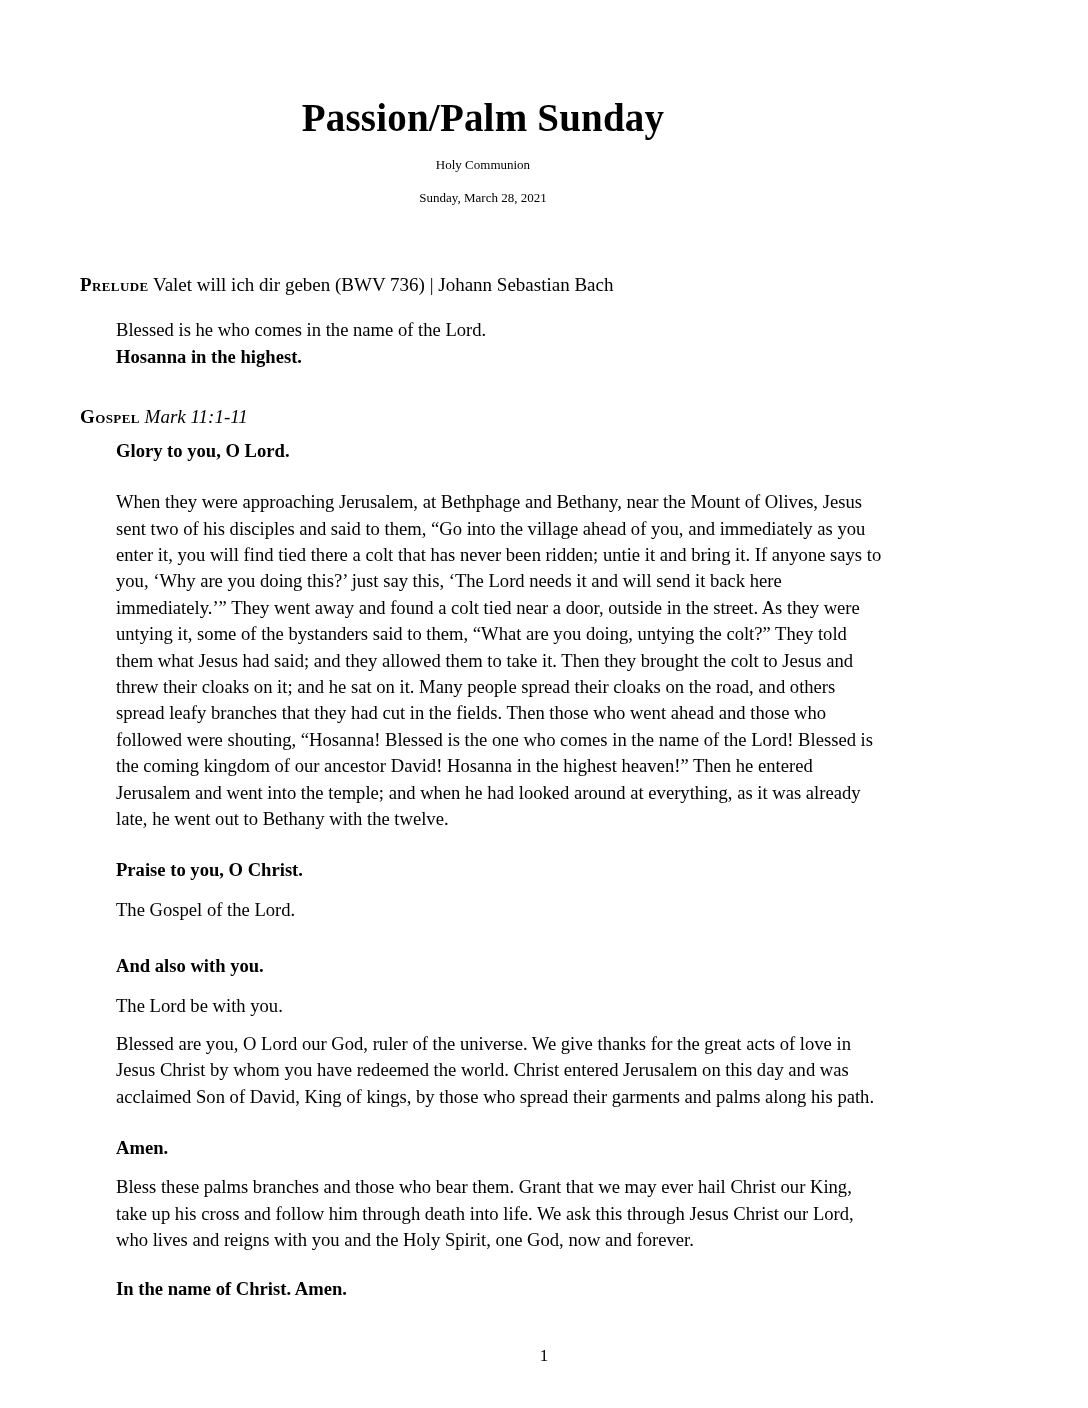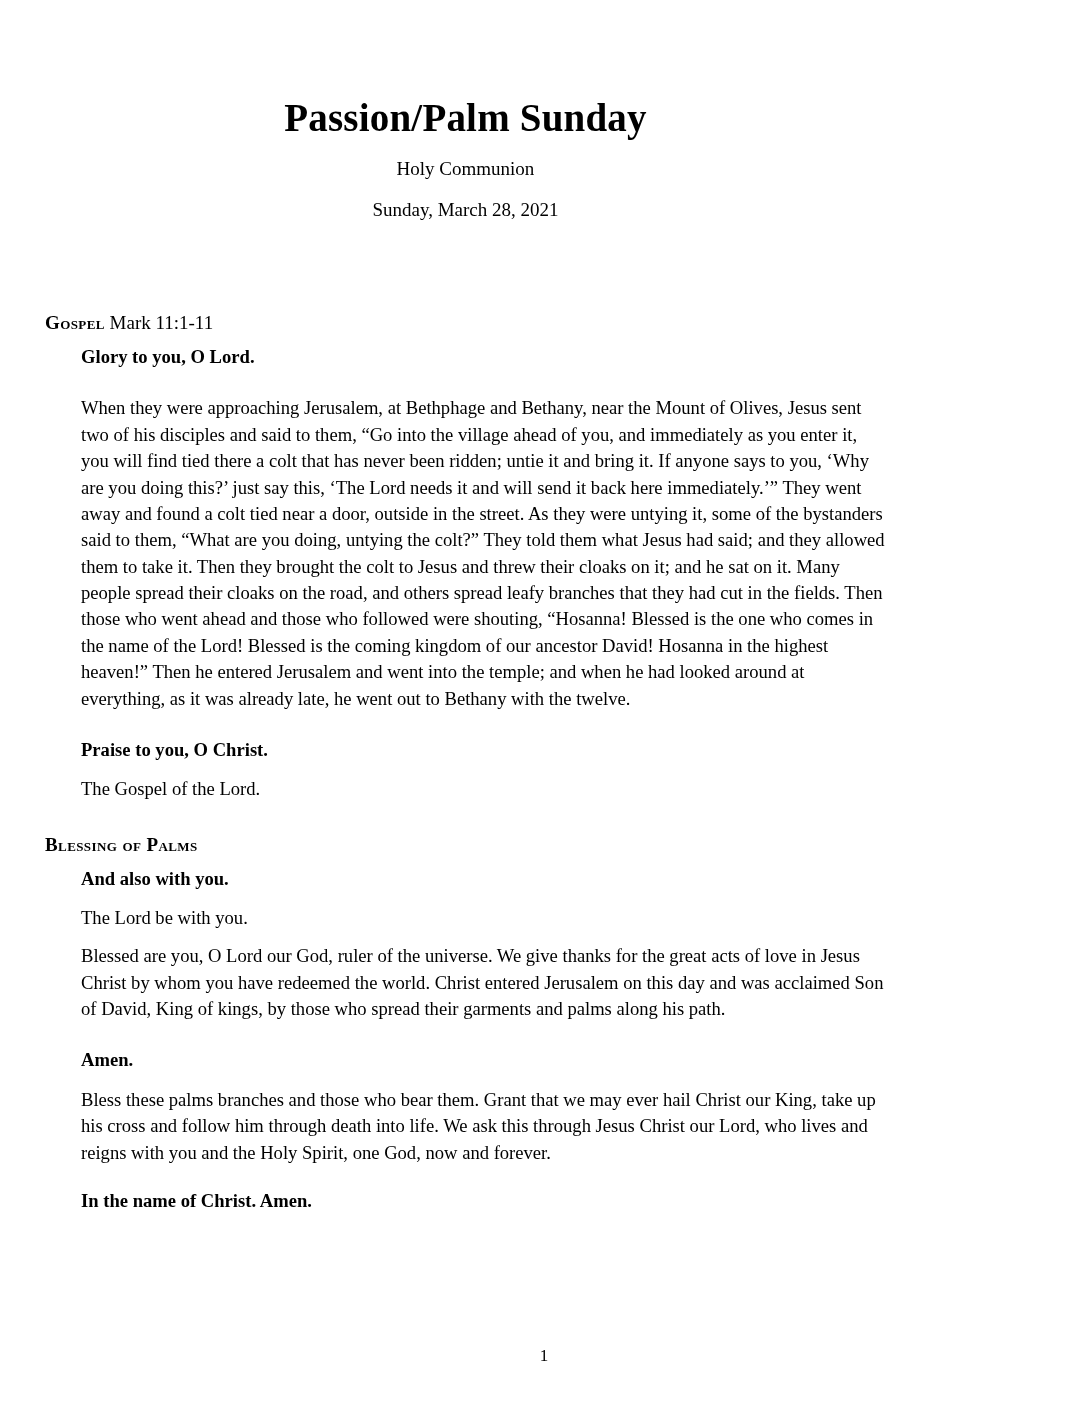--- a/index.html
+++ b/index.html
@@ -12,54 +12,55 @@
     height: 1408px;
     font-family: "Liberation Serif", serif;
     color: #000000;
     position: relative;
     overflow: hidden;
   }
   .page {
     width: 996px;
     height: 1408px;
     box-sizing: border-box;
-    padding: 96px 110px 40px 45px;
+    padding: 96px 110px 40px 80px;
     position: relative;
   }
   .title {
     text-align: center;
     font-size: 39px;
     font-weight: bold;
     letter-spacing: 0.2px;
     margin: 0 0 6px 0;
     line-height: 1.15;
   }
   .subtitle {
     text-align: center;
-    font-size: 19px;
+    font-size: 13px;
     line-height: 1.38;
     margin: 15px;
   }
   .content {
     margin-top: 66px;
   }
   .section {
     margin-bottom: 0;
   }
   .heading-line {
     font-size: 19px;
     line-height: 1.3;
     margin: 0 0 8px 0;
   }
   .smallcaps {
     font-variant: small-caps;
     font-weight: bold;
     letter-spacing: 0.4px;
   }
   .italic {
+    font-style: italic;
   }
   .indent {
     margin-left: 36px;
   }
   p.body {
     font-size: 18.6px;
     line-height: 1.42;
     margin: 0 0 13px 0;
     text-align: left;
   }
@@ -85,20 +86,31 @@
 <body>
 
 <div class="page">
 
   <h1 class="title">Passion/Palm Sunday</h1>
   <div class="subtitle">Holy Communion</div>
   <div class="subtitle">Sunday, March 28, 2021</div>
 
   <div class="content">
 
+    <div class="section">
+      <div class="heading-line">
+        <span class="smallcaps">Prelude</span>
+        <span>Valet will ich dir geben (BWV 736) | Johann Sebastian Bach</span>
+      </div>
+      <div class="gap-sm"></div>
+      <div class="indent">
+        <p class="body tight">Blessed is he who comes in the name of the Lord.</p>
+        <p class="body bold">Hosanna in the highest.</p>
+      </div>
+    </div>
 
     <div class="gap-md"></div>
 
     <div class="section">
       <div class="heading-line">
         <span class="smallcaps">Gospel</span>
         <span class="italic">Mark 11:1-11</span>
       </div>
       <div class="indent">
         <p class="body bold">Glory to you, O Lord.</p>
@@ -106,23 +118,20 @@
         <p class="body">When they were approaching Jerusalem, at Bethphage and Bethany, near the Mount of Olives, Jesus sent two of his disciples and said to them, “Go into the village ahead of you, and immediately as you enter it, you will find tied there a colt that has never been ridden; untie it and bring it. If anyone says to you, ‘Why are you doing this?’ just say this, ‘The Lord needs it and will send it back here immediately.’” They went away and found a colt tied near a door, outside in the street. As they were untying it, some of the bystanders said to them, “What are you doing, untying the colt?” They told them what Jesus had said; and they allowed them to take it. Then they brought the colt to Jesus and threw their cloaks on it; and he sat on it. Many people spread their cloaks on the road, and others spread leafy branches that they had cut in the fields. Then those who went ahead and those who followed were shouting, “Hosanna! Blessed is the one who comes in the name of the Lord! Blessed is the coming kingdom of our ancestor David! Hosanna in the highest heaven!” Then he entered Jerusalem and went into the temple; and when he had looked around at everything, as it was already late, he went out to Bethany with the twelve.</p>
         <div class="gap-sm"></div>
         <p class="body bold">Praise to you, O Christ.</p>
         <p class="body tight">The Gospel of the Lord.</p>
       </div>
     </div>
 
     <div class="gap-lg"></div>
 
     <div class="section">
-      <div class="heading-line">
-        <span class="smallcaps">Blessing of Palms</span>
-      </div>
       <div class="indent">
         <p class="body bold">And also with you.</p>
         <p class="body tight">The Lord be with you.</p>
         <div class="gap-sm"></div>
         <p class="body">Blessed are you, O Lord our God, ruler of the universe. We give thanks for the great acts of love in Jesus Christ by whom you have redeemed the world. Christ entered Jerusalem on this day and was acclaimed Son of David, King of kings, by those who spread their garments and palms along his path.</p>
         <div class="gap-sm"></div>
         <p class="body bold">Amen.</p>
         <p class="body tight">Bless these palms branches and those who bear them. Grant that we may ever hail Christ our King, take up his cross and follow him through death into life. We ask this through Jesus Christ our Lord, who lives and reigns with you and the Holy Spirit, one God, now and forever.</p>
         <div class="gap-md"></div>
         <p class="body bold">In the name of Christ. Amen.</p>

